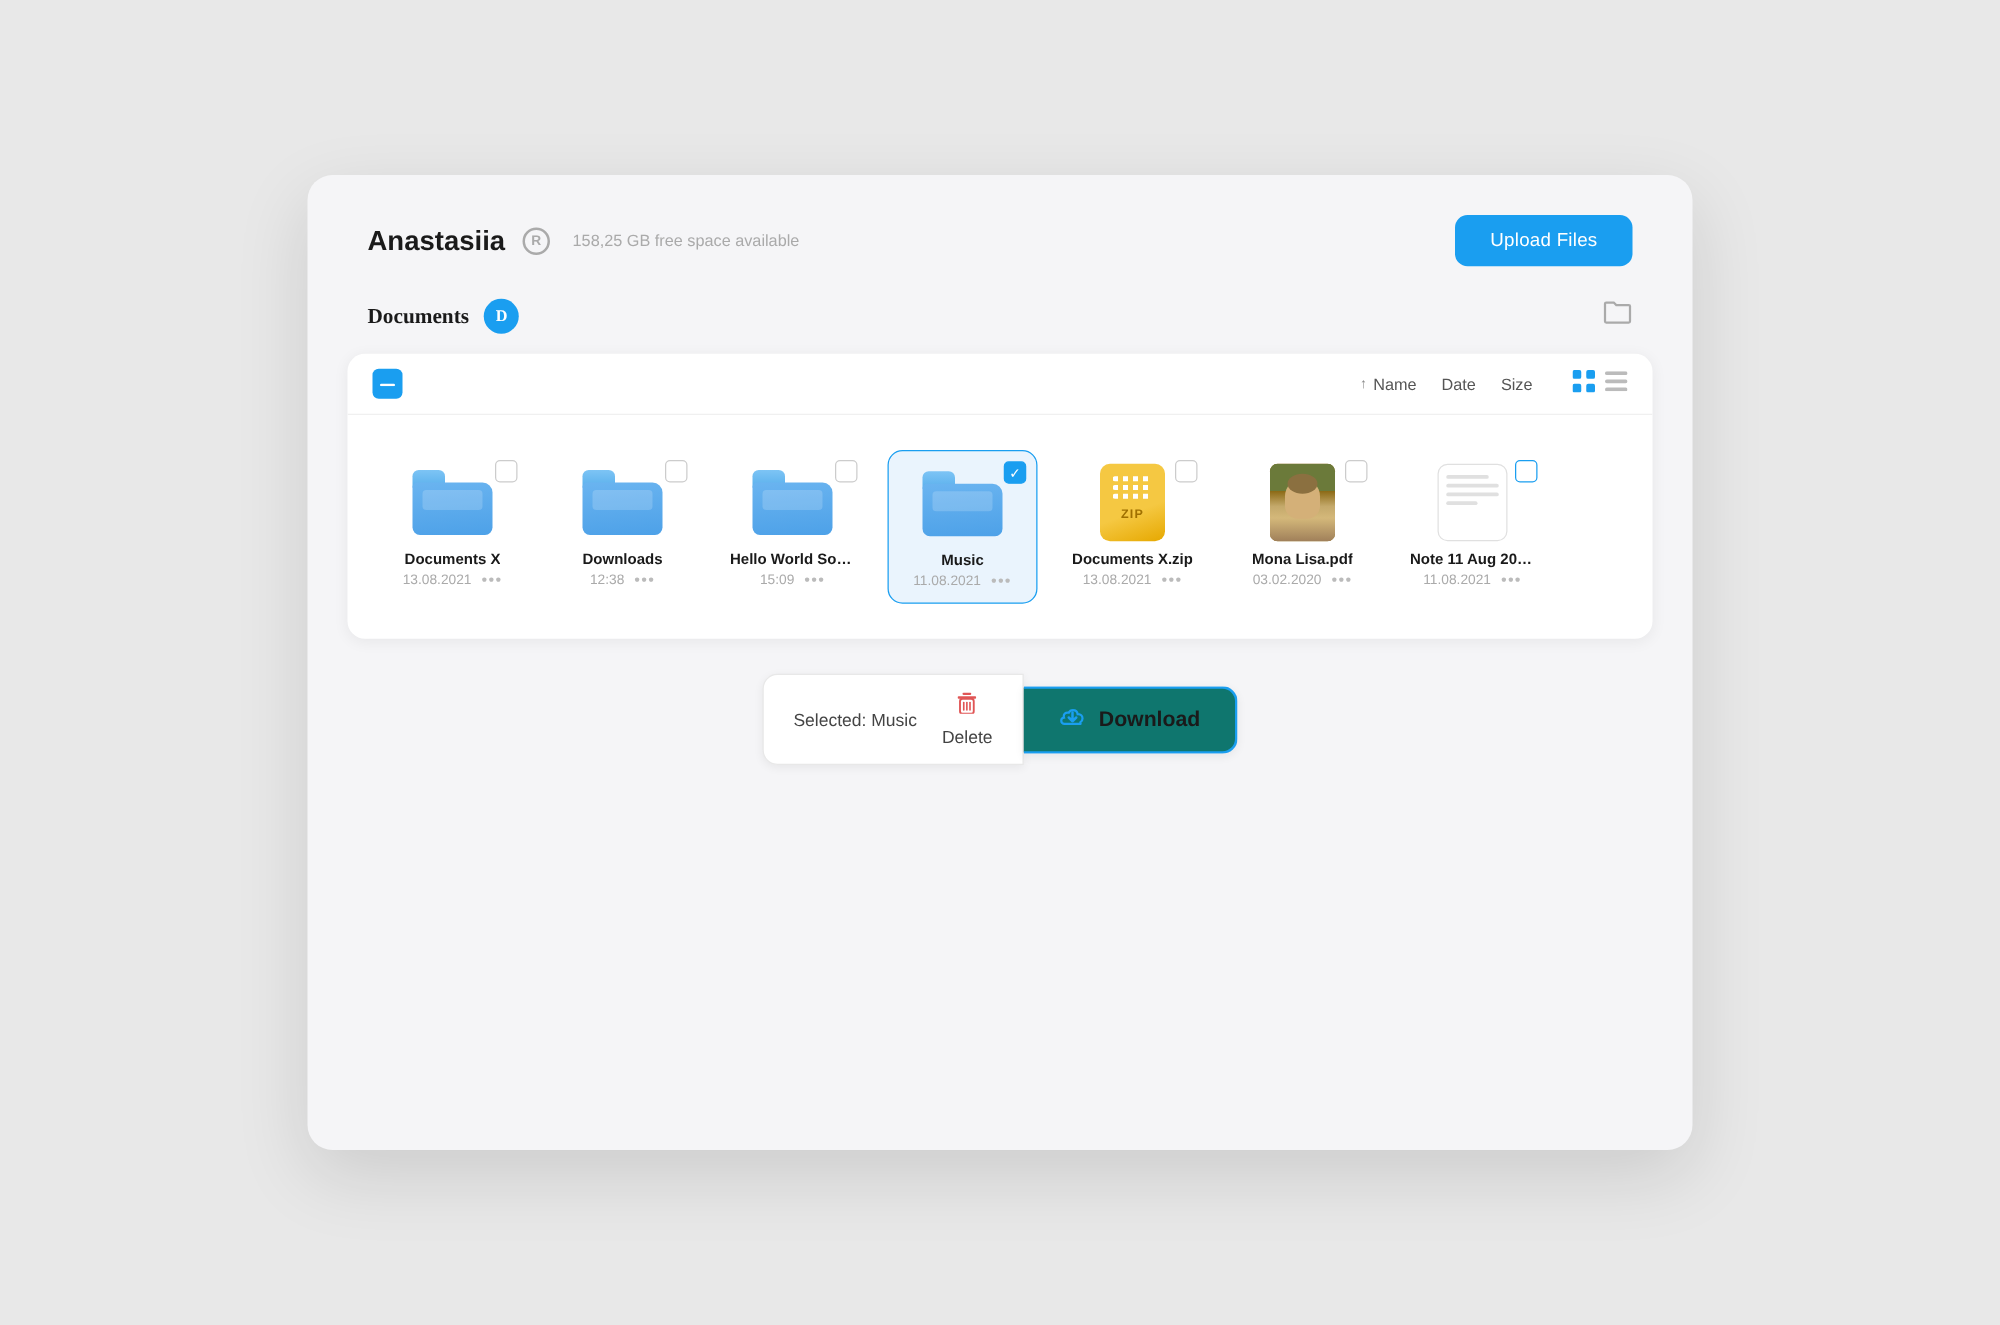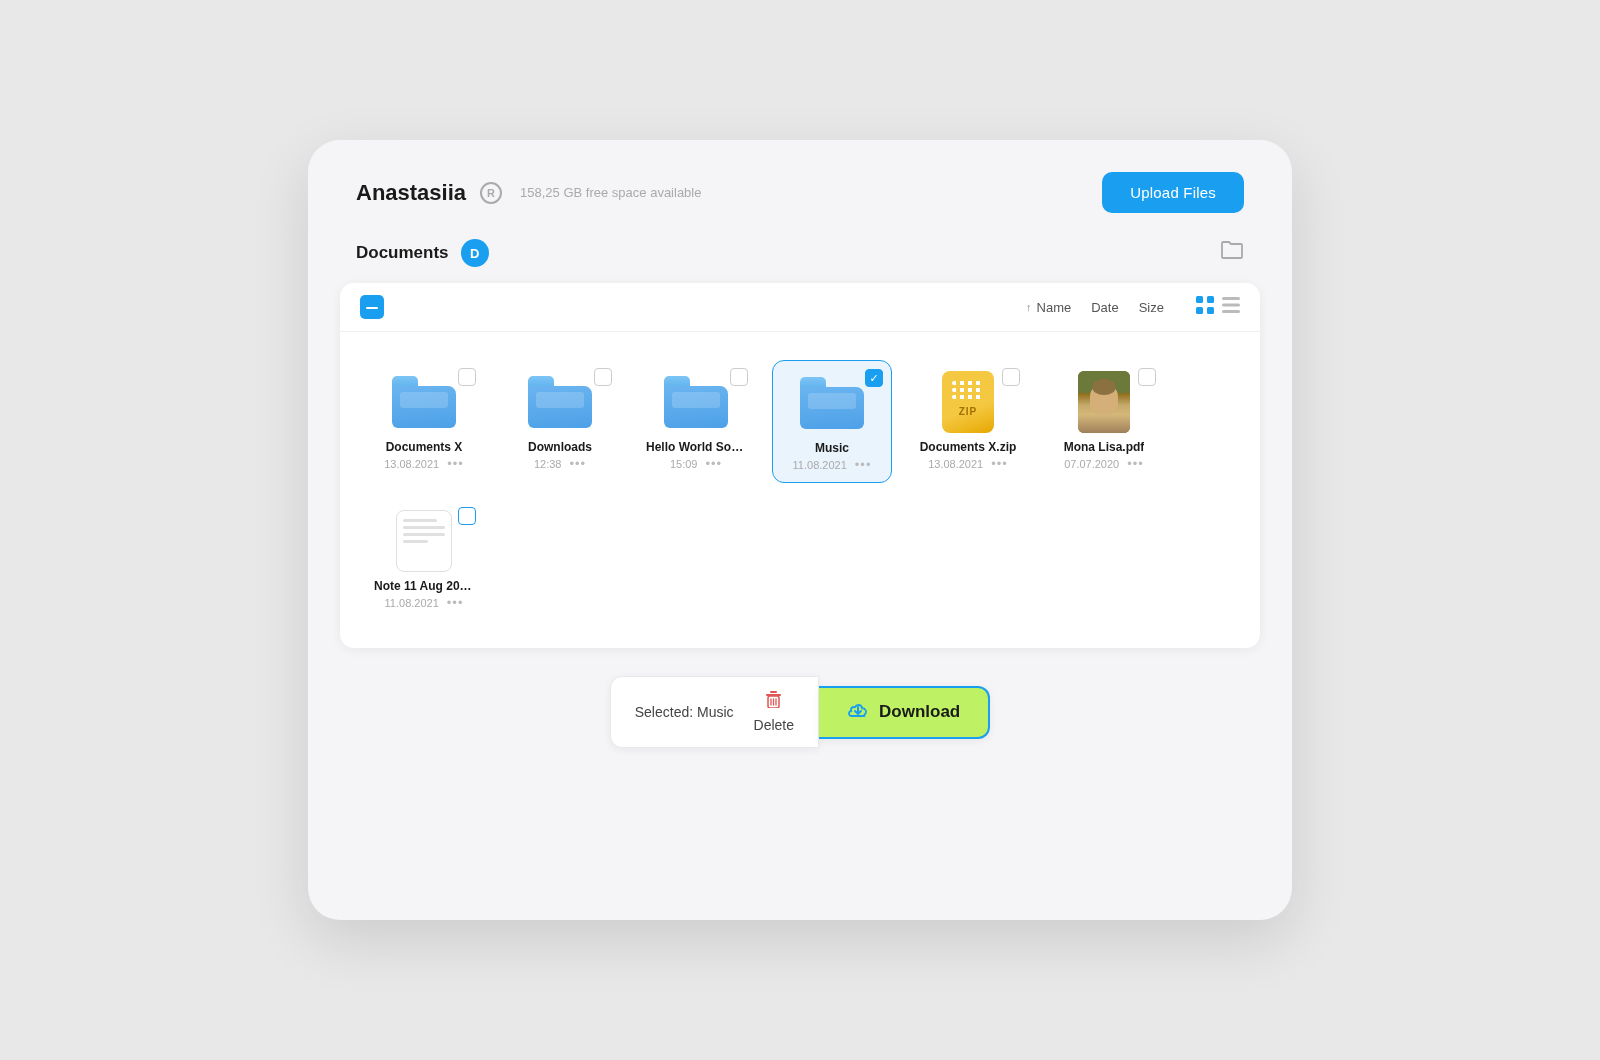--- a/index.html
+++ b/index.html
@@ -8,22 +8,22 @@
       font-family: -apple-system, BlinkMacSystemFont, 'Segoe UI', sans-serif;
       display: flex;
       align-items: center;
       justify-content: center;
       min-height: 100vh;
       width: 1600px;
       height: 1060px;
     }
     .main-card {
       background: #f5f5f7;
-      border-radius: 32px;
-      width: 984px;
+      border-radius: 20px;
+      width: 1108px;
       min-height: 780px;
       box-shadow: 0 20px 60px rgba(0,0,0,0.12);
       padding: 0;
       position: relative;
       overflow: hidden;
     }
     .header {
       display: flex;
       align-items: center;
       justify-content: space-between;
@@ -65,20 +65,21 @@
       font-size: 15px;
       font-weight: 400;
       cursor: pointer;
       letter-spacing: 0.2px;
     }
     .breadcrumb-row {
       display: flex;
       align-items: center;
       justify-content: space-between;
       padding: 6px 48px 16px 48px;
+      font-family: Liberation Serif, serif;
     }
     .breadcrumb-left {
       display: flex;
       align-items: center;
       gap: 12px;
     }
     .breadcrumb-label {
       font-size: 17px;
       font-weight: 700;
       color: #1a1a1a;
@@ -327,21 +328,21 @@
     .delete-icon-wrap {
       font-size: 15px;
       color: #e05555;
     }
     .delete-label {
       font-size: 14px;
       color: #444;
       font-weight: 500;
     }
     .download-btn {
-      background: #bef264;
+      background: #0f766e;
       border: 2px solid #1a9ef0;
       border-left: none;
       border-radius: 0 12px 12px 0;
       padding: 12px 28px;
       font-size: 17px;
       font-weight: 700;
       color: #1a1a1a;
       cursor: pointer;
       display: flex;
       align-items: center;
@@ -589,21 +590,21 @@
         <div class="file-icon">
           <div class="pdf-preview" style="width:52px;height:62px;border-radius:6px;overflow:hidden;background:#8B6914;position:relative;">
 
             <div style="position:absolute;inset:0;background:linear-gradient(180deg,#6B7A3A 0%,#6B7A3A 35%,#8B6914 35%,#C4A96B 55%,#D4B87A 70%,#A0805A 100%);"></div>
             <div style="position:absolute;top:12px;left:50%;transform:translateX(-50%);width:28px;height:32px;background:#D4B078;border-radius:14px 14px 10px 10px;"></div>
             <div style="position:absolute;top:8px;left:50%;transform:translateX(-50%);width:24px;height:16px;background:#8B7040;border-radius:50%;"></div>
           </div>
         </div>
         <div class="file-name">Mona Lisa.pdf</div>
         <div class="file-meta-row">
-          <span class="file-date">07.07.2020</span>
+          <span class="file-date">03.02.2020</span>
           <span class="file-dots">•••</span>
         </div>
       </div>
 
       <div class="file-item">
         <div class="file-checkbox" style="border-color:#1a9ef0;"></div>
         <div class="file-icon">
           <div class="note-icon">
             <div class="note-line"></div>
             <div class="note-line"></div>

